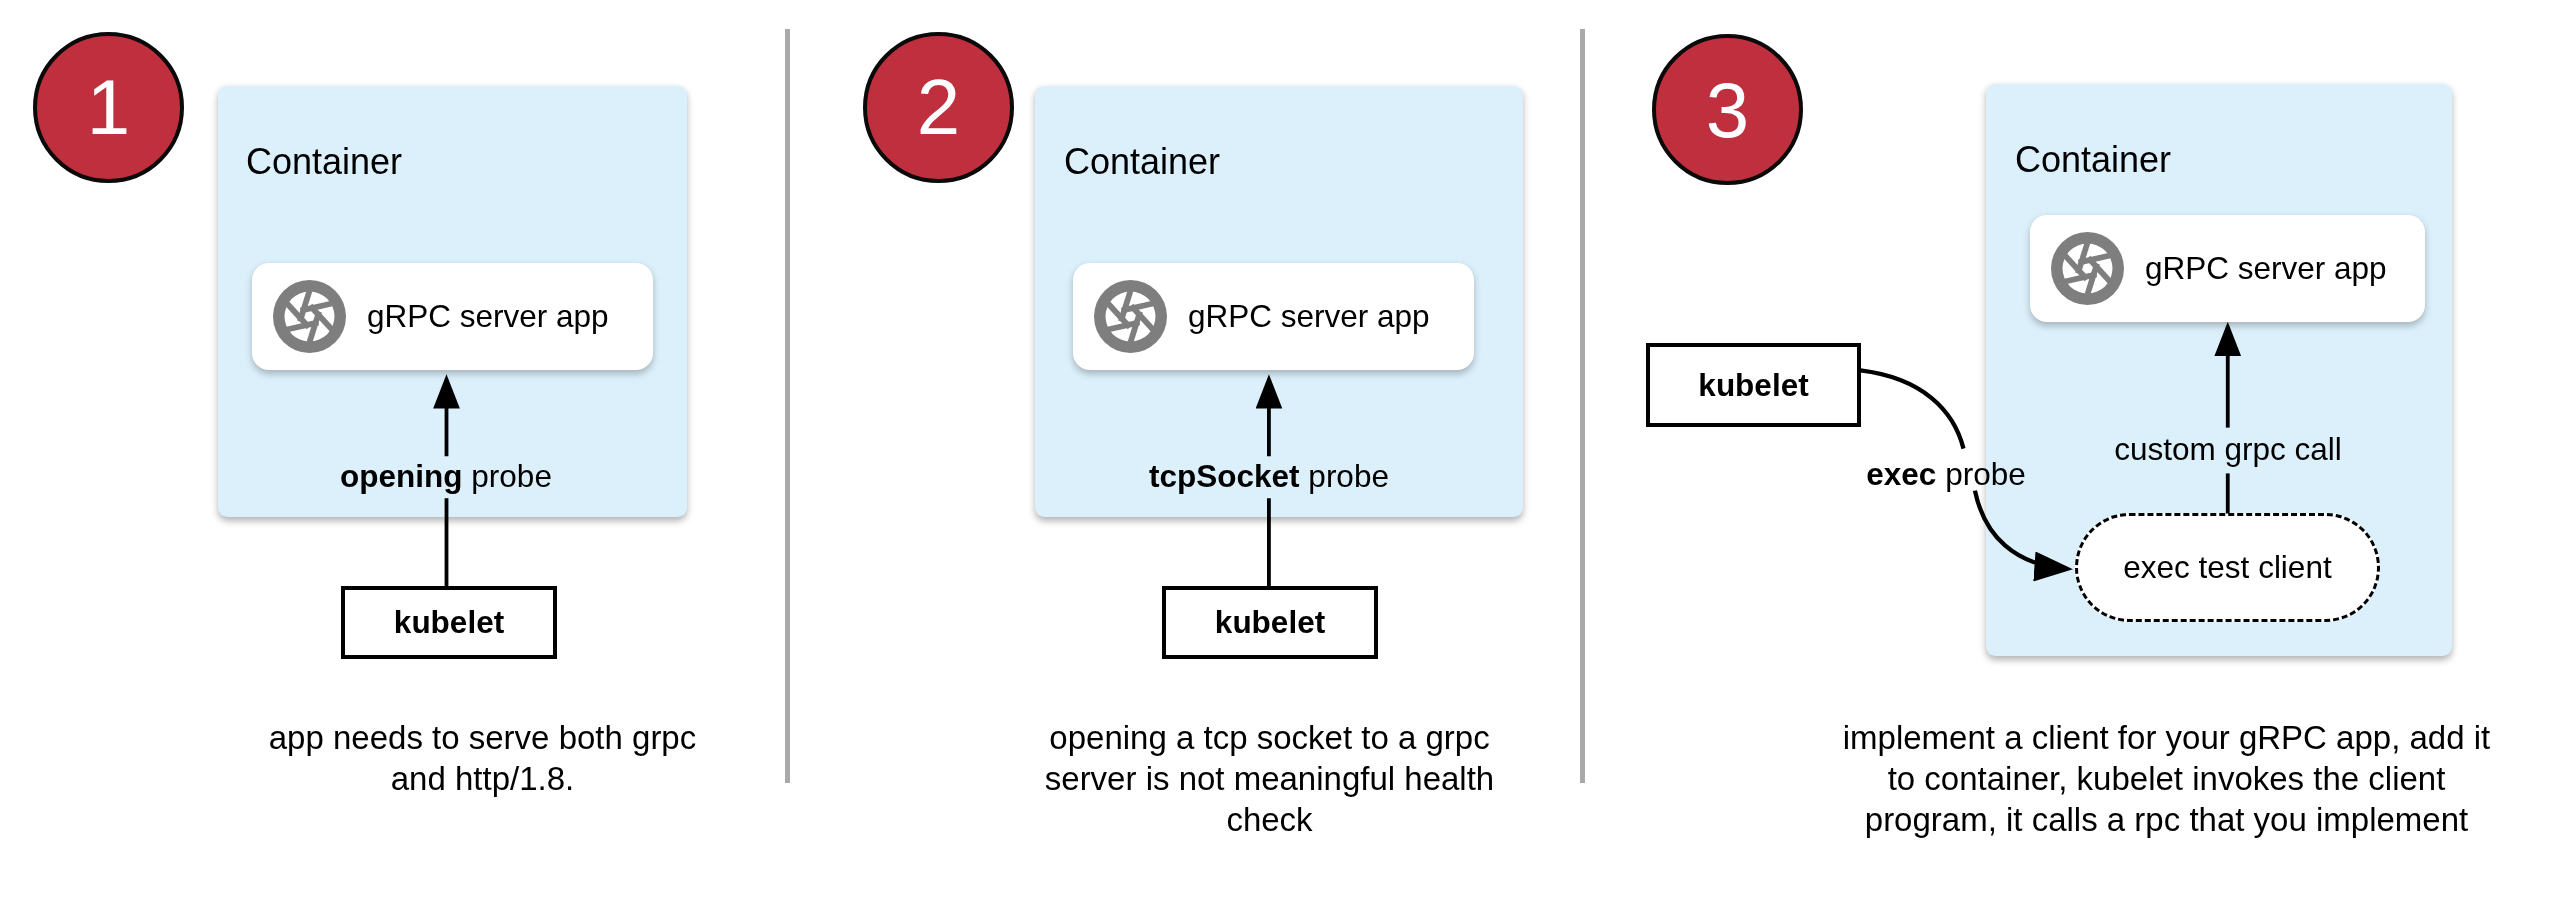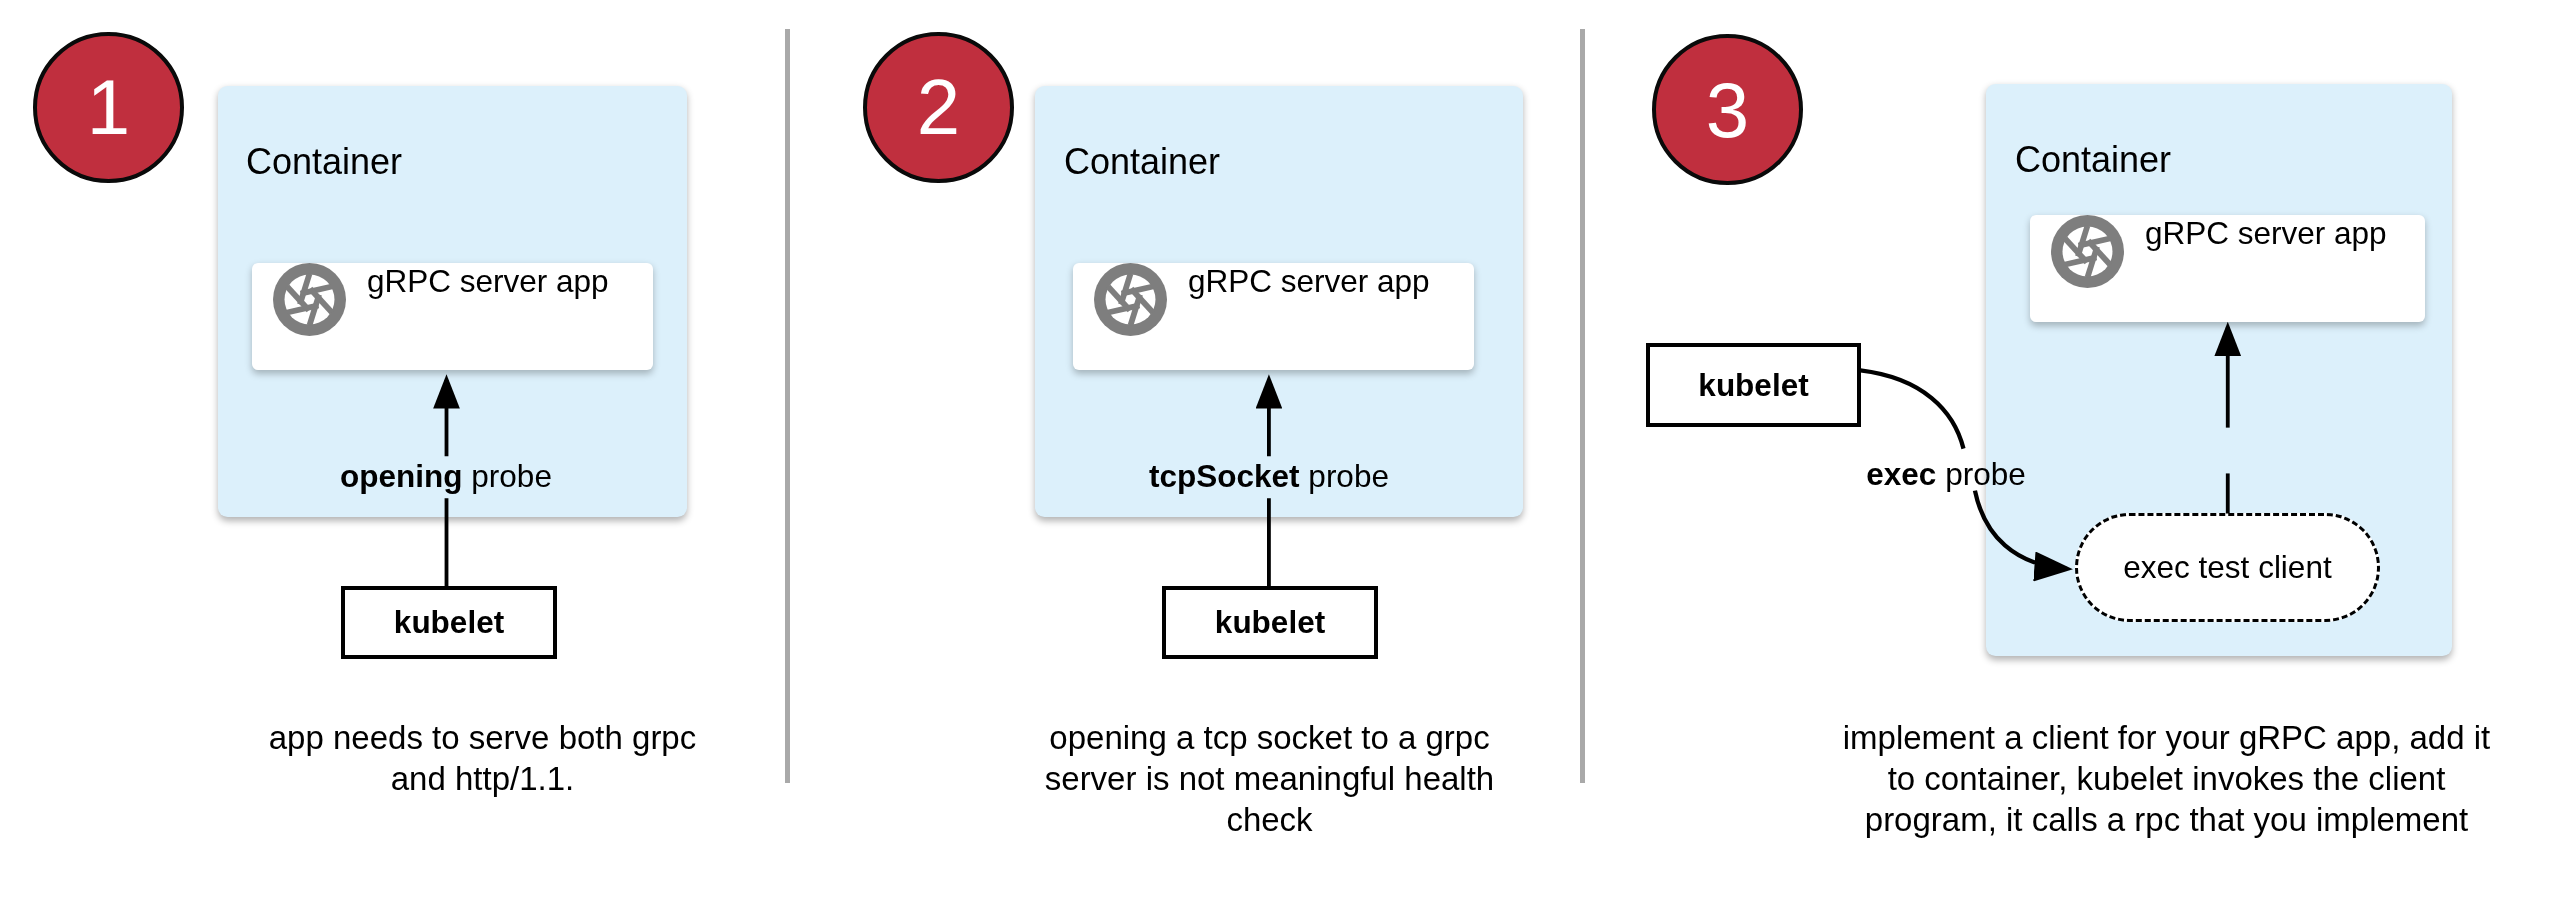--- a/index.html
+++ b/index.html
@@ -29,23 +29,23 @@
   .container-box{
     position:absolute;background:var(--blue);border-radius:9.5px;
     box-shadow:0 3.8px 7.6px rgba(0,0,0,0.30);z-index:1;
   }
   .container-label{
     position:absolute;font-size:36px;z-index:6;white-space:nowrap;margin-top:24px;
   }
 
   
   .app-box{
-    position:absolute;background:#ffffff;border-radius:6px;
+    position:absolute;background:#ffffff;border-radius:17px;
     box-shadow:0 3.8px 7.6px rgba(0,0,0,0.25);
-    display:flex;gap:21px;padding-left:21px;
+    display:flex;align-items:center;gap:21px;padding-left:21px;
     font-size:31.5px;z-index:4;white-space:nowrap;
   }
 
   
   .kubelet-box{
     position:absolute;background:#ffffff;border:4.8px solid #000000;
     display:flex;align-items:center;justify-content:center;
     font-size:31.5px;z-index:4;font-weight:bold;
   }
 
@@ -107,21 +107,21 @@
 
   <div class="flow-label" style="left:303px;top:458px;width:286px;">
     <b>opening</b><span> probe</span>
   </div>
 
   <div class="kubelet-box" style="left:341px;top:586px;width:216px;height:73px;">
     <span>kubelet</span>
   </div>
 
   <div class="caption" style="left:239px;top:717px;width:487px;">app needs to serve both grpc
-and http/1.1.</div>
+and http/1.8.</div>
 
   <div class="badge" style="left:863px;top:31.5px;">
     <span>2</span>
   </div>
 
   <div class="container-box" style="left:1035px;top:86px;width:488px;height:431px;"></div>
   <div class="container-label" style="left:1064px;top:117px;">Container</div>
 
   <div class="app-box" style="left:1073px;top:263px;width:401px;height:107px;">
     <svg width="73" height="73" viewBox="-38 -38 76 76">
@@ -175,20 +175,21 @@
   </div>
 
   <div class="kubelet-box" style="left:1646px;top:343px;width:215px;height:84px;">
     <span>kubelet</span>
   </div>
 
   <div class="flow-label" style="left:1803px;top:456px;width:286px;">
     <b>exec</b><span> probe</span>
   </div>
 
+  <div class="flow-label" style="left:2085px;top:431px;width:286px;">custom grpc call</div>
 
   <div class="client-pill" style="left:2075px;top:513px;width:305px;height:109px;">
     <span>exec test client</span>
   </div>
 
   <div class="caption" style="left:1804px;top:717px;width:725px;">implement a client for your gRPC app, add it
 to container, kubelet invokes the client
 program, it calls a rpc that you implement</div>
 
   <svg class="overlay" width="2576" height="923" viewBox="0 0 2700 967">

